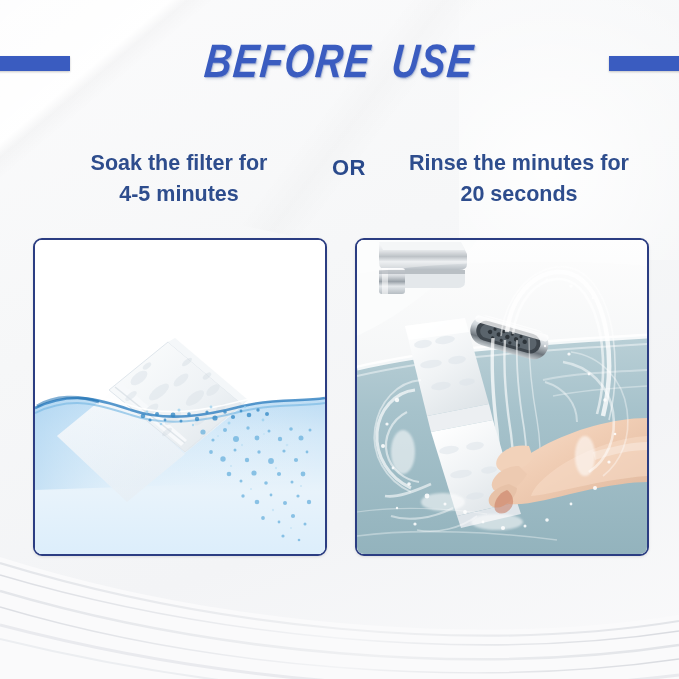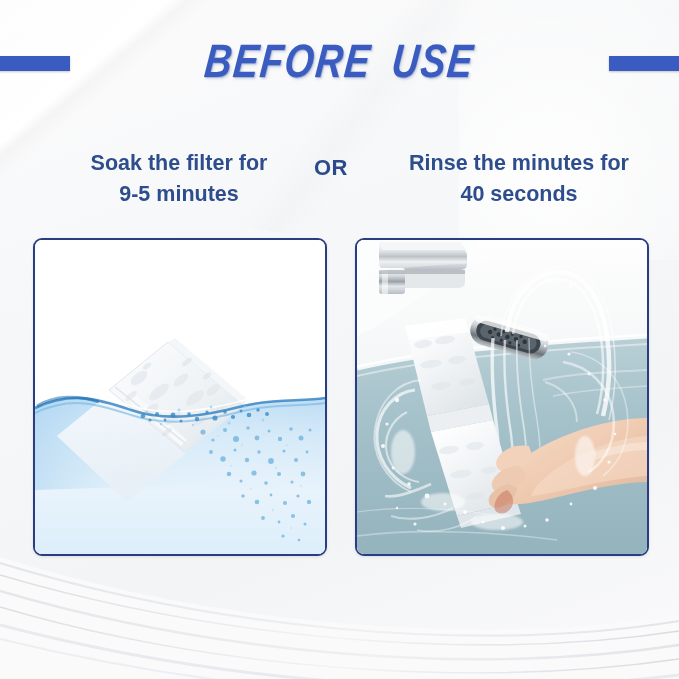--- a/index.html
+++ b/index.html
@@ -100,20 +100,21 @@
     font-size: 21.5px;
     line-height: 31px;
   }
   .cap-left  { left: 30px;  width: 280px; }
   .cap-right { left: 370px; width: 280px; }
   .cap-or {
     position: absolute;
     left: 305px;
     top: 6px;
     width: 70px;
+    text-align: center;
     color: #2a4a8c;
     font-weight: 700;
     font-size: 22px;
     line-height: 28px;
     letter-spacing: 0.5px;
   }
 
   
   .panel {
     position: absolute;
@@ -169,26 +170,26 @@
 
   <div class="header">
     <div class="rule rule-left"></div>
     <div class="rule rule-right"></div>
     <div class="title"><span>BEFORE</span><span class="gap"></span><span>USE</span></div>
   </div>
 
   <div class="captions">
     <div class="cap cap-left">
       <div>Soak the filter for</div>
-      <div>9-5 minutes</div>
+      <div>4-5 minutes</div>
     </div>
     <div class="cap-or">OR</div>
     <div class="cap cap-right">
       <div>Rinse the minutes for</div>
-      <div>40 seconds</div>
+      <div>20 seconds</div>
     </div>
   </div>
 
   <div class="panel panel-left">
     <svg class="panel-art" viewBox="0 0 290 314" preserveAspectRatio="none">
       <defs>
         <linearGradient id="waterBody" x1="0" y1="0" x2="0" y2="1">
           <stop offset="0%" stop-color="#bcdcf4"></stop>
           <stop offset="22%" stop-color="#d2e8f8"></stop>
           <stop offset="60%" stop-color="#e8f3fb"></stop>

